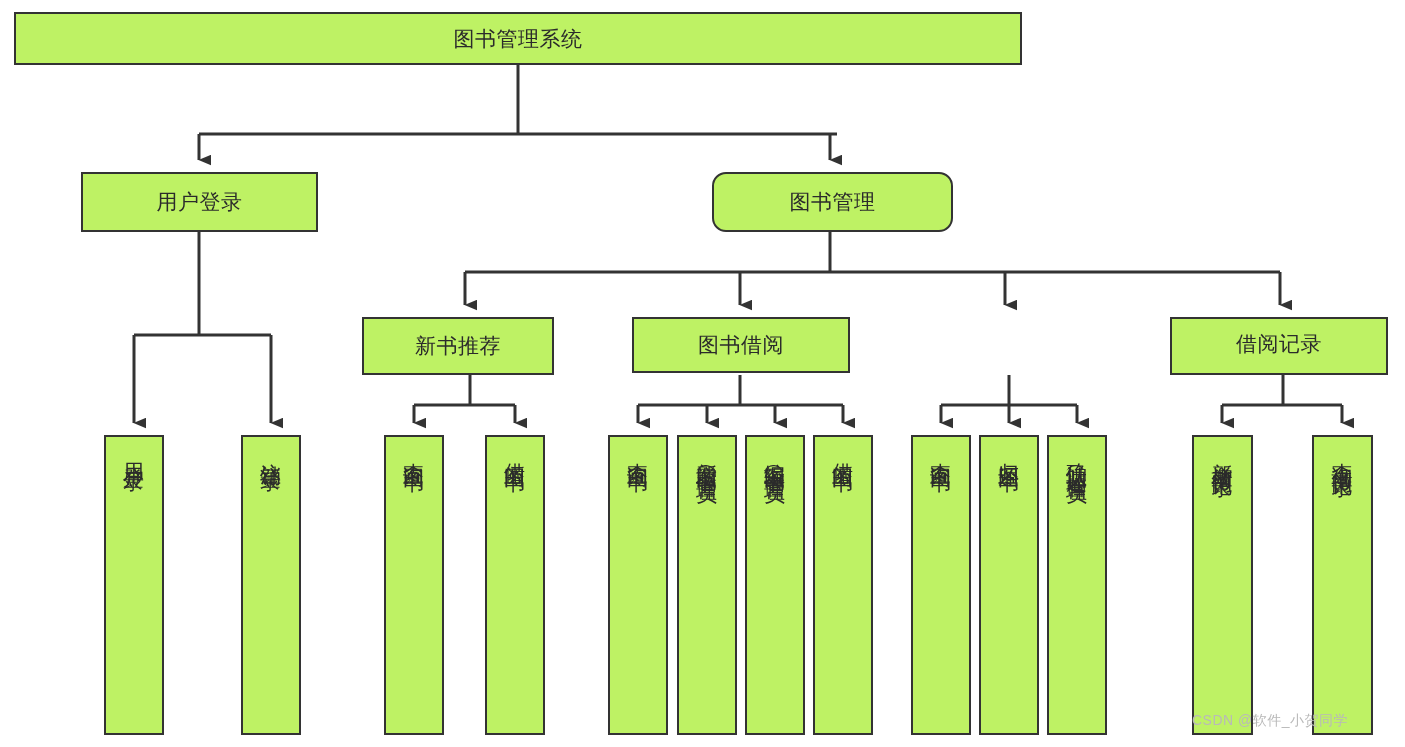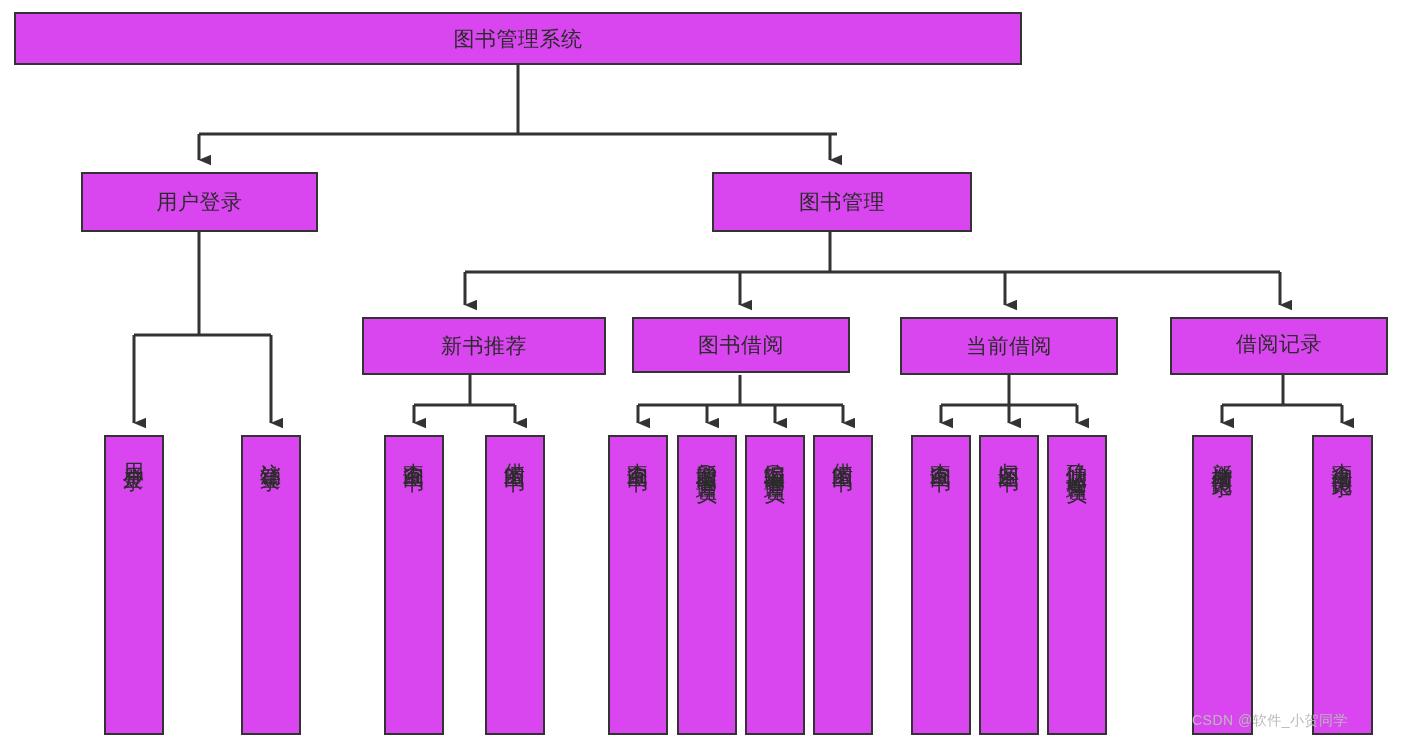--- a/index.html
+++ b/index.html
@@ -23,21 +23,21 @@
   svg#edges {
     position: absolute;
     left: 0;
     top: 0;
     width: 1405px;
     height: 747px;
   }
   .node {
     position: absolute;
     box-sizing: border-box;
-    background: #d946ef;
+    background: #bef264;
     border: 2.5px solid #333333;
     display: flex;
     align-items: center;
     justify-content: center;
     color: #2b2b2b;
   }
   .node .label {
     font-size: 21px;
     line-height: 1.12;
     letter-spacing: 0.5px;
@@ -127,35 +127,32 @@
   </svg>
 
   <div class="node" style="left:14px; top:12px; width:1008px; height:53px;">
     <span class="label">图书管理系统</span>
   </div>
 
   <div class="node" style="left:81px; top:172px; width:237px; height:60px;">
     <span class="label">用户登录</span>
   </div>
 
-  <div class="node" style="left:712px; top:172px; width:260px; height:60px;">
+  <div class="node" style="left:712px; top:172px; width:241px; height:60px;border-radius:14px;">
     <span class="label">图书管理</span>
   </div>
 
-  <div class="node" style="left:362px; top:317px; width:244px; height:58px;">
+  <div class="node" style="left:362px; top:317px; width:192px; height:58px;">
     <span class="label">新书推荐</span>
   </div>
 
   <div class="node" style="left:632px; top:317px; width:218px; height:56px;">
     <span class="label">图书借阅</span>
   </div>
 
-  <div class="node" style="left:900px; top:317px; width:218px; height:58px;">
-    <span class="label">当前借阅</span>
-  </div>
 
   <div class="node" style="left:1170px; top:317px; width:218px; height:58px;font-family:Liberation Mono, monospace;">
     <span class="label">借阅记录</span>
   </div>
 
   <div class="node vertical" style="left:104px; top:435px; width:60px; height:300px;">
     <span class="label">用户登录</span>
   </div>
 
   <div class="node vertical" style="left:241px; top:435px; width:60px; height:300px;">

